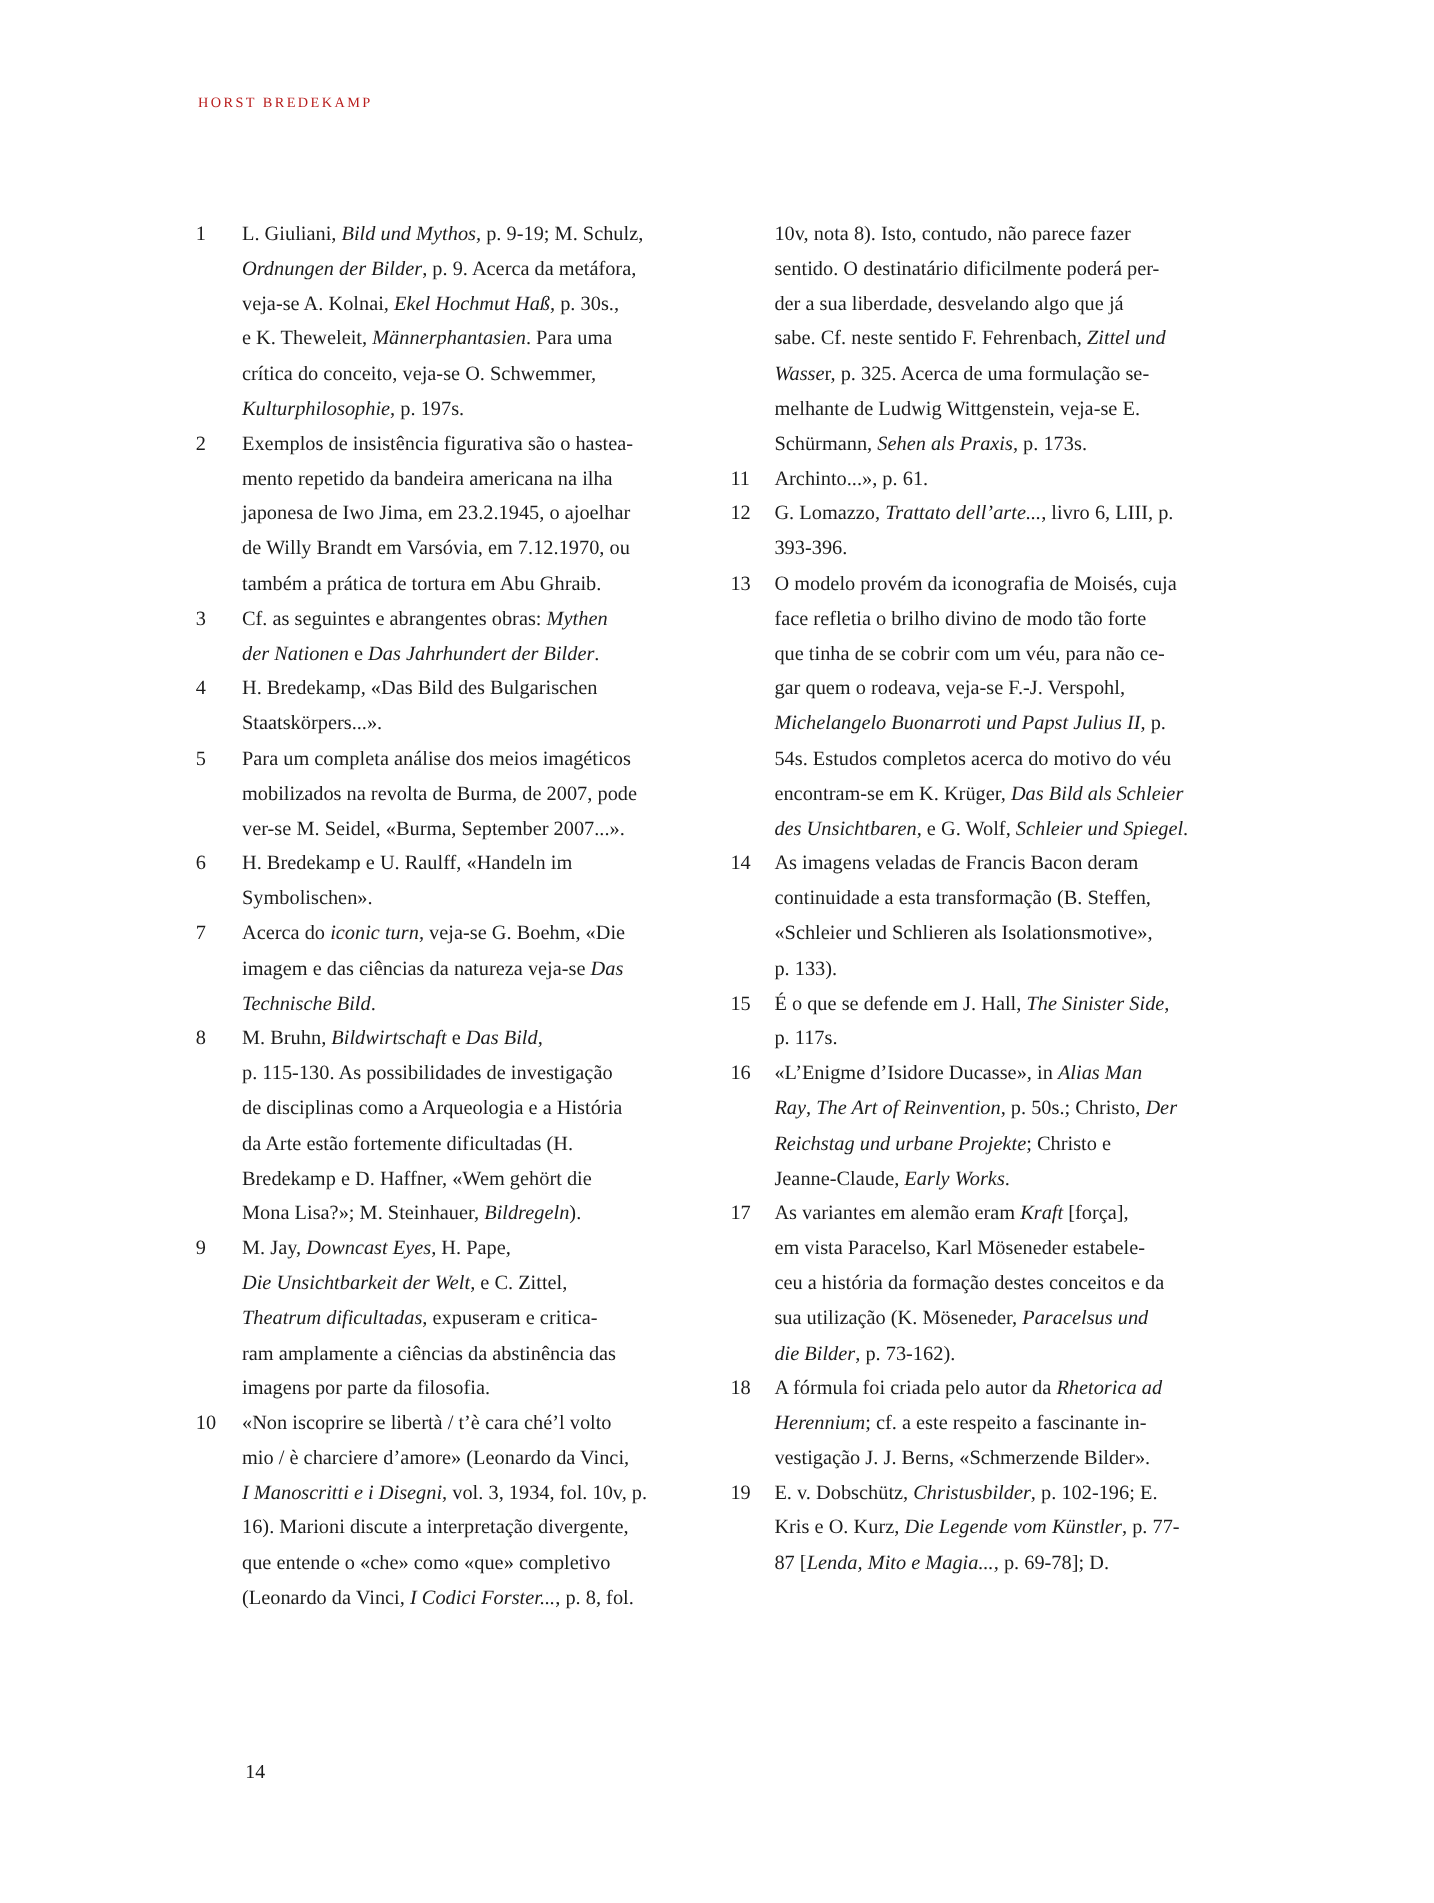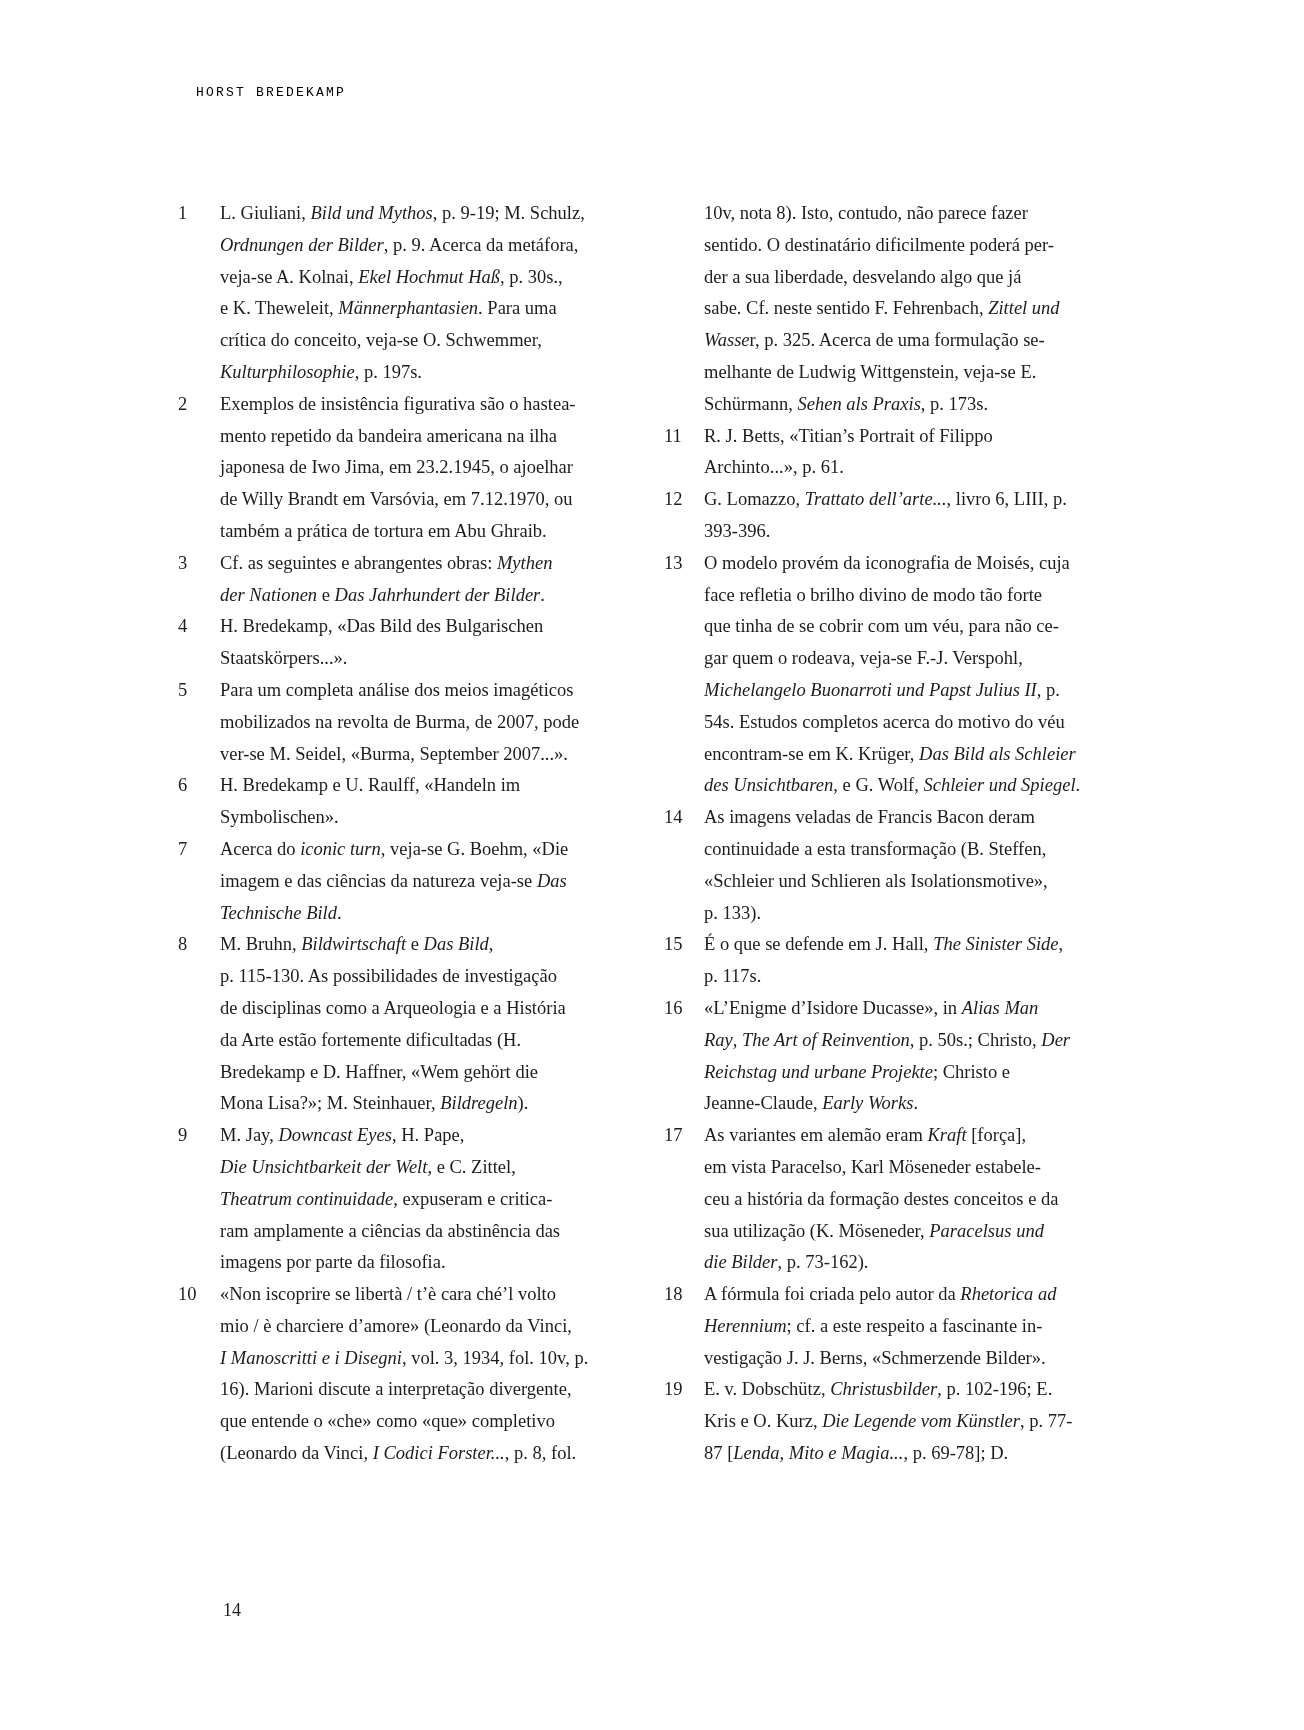--- a/index.html
+++ b/index.html
@@ -12,25 +12,24 @@
       height: 1730px;
       position: relative;
       color: #1c1c1c;
       font-family: "Liberation Serif", "DejaVu Serif", serif;
       overflow: hidden;
     }
     .running-head {
       position: absolute;
       left: 180px;
       top: 85px;
-      font-family: Liberation Mono, monospace;
+      font-family: Liberation Serif, serif;
       font-size: 13px;
       letter-spacing: 2.2px;
-      color: #000000;
-      margin-left: 16px;
+      color: #b91c1c;
     }
     .column {
       position: absolute;
       top: 198px;
       width: 420px;
     }
     .col-left { left: 178px; }
     .col-right { left: 664px; }
     .note {
       display: flex;
@@ -134,21 +133,21 @@
         <span class="line"><span>da Arte estão fortemente dificultadas (H.</span></span>
         <span class="line"><span>Bredekamp e D. Haffner, «Wem gehört die</span></span>
         <span class="line"><span>Mona Lisa?»; M. Steinhauer, </span><i>Bildregeln</i><span>).</span></span>
       </div>
     </div>
     <div class="note">
       <span class="note-num">9</span>
       <div class="note-text">
         <span class="line"><span>M. Jay, </span><i>Downcast Eyes</i><span>, H. Pape,</span></span>
         <span class="line"><i>Die Unsichtbarkeit der Welt</i><span>, e C. Zittel,</span></span>
-        <span class="line"><i>Theatrum continuidade</i><span>, expuseram e critica-</span></span>
+        <span class="line"><i>Theatrum dificultadas</i><span>, expuseram e critica-</span></span>
         <span class="line"><span>ram amplamente a ciências da abstinência das</span></span>
         <span class="line"><span>imagens por parte da filosofia.</span></span>
       </div>
     </div>
     <div class="note">
       <span class="note-num">10</span>
       <div class="note-text">
         <span class="line"><span>«Non iscoprire se libertà / t’è cara ché’l volto</span></span>
         <span class="line"><span>mio / è charciere d’amore» (Leonardo da Vinci,</span></span>
         <span class="line"><i>I Manoscritti e i Disegni</i><span>, vol. 3, 1934, fol. 10v, p.</span></span>
@@ -167,21 +166,20 @@
         <span class="line"><span>der a sua liberdade, desvelando algo que já</span></span>
         <span class="line"><span>sabe. Cf. neste sentido F. Fehrenbach, </span><i>Zittel und</i></span>
         <span class="line"><i>Wasse</i><span>r, p. 325. Acerca de uma formulação se-</span></span>
         <span class="line"><span>melhante de Ludwig Wittgenstein, veja-se E.</span></span>
         <span class="line"><span>Schürmann, </span><i>Sehen als Praxis</i><span>, p. 173s.</span></span>
       </div>
     </div>
     <div class="note">
       <span class="note-num">11</span>
       <div class="note-text">
-        <span class="line"><span>R. J. Betts, «Titian’s Portrait of Filippo</span></span>
         <span class="line"><span>Archinto...», p. 61.</span></span>
       </div>
     </div>
     <div class="note">
       <span class="note-num">12</span>
       <div class="note-text">
         <span class="line"><span>G. Lomazzo, </span><i>Trattato dell’arte...</i><span>, livro 6, LIII, p.</span></span>
         <span class="line"><span>393-396.</span></span>
       </div>
     </div>

